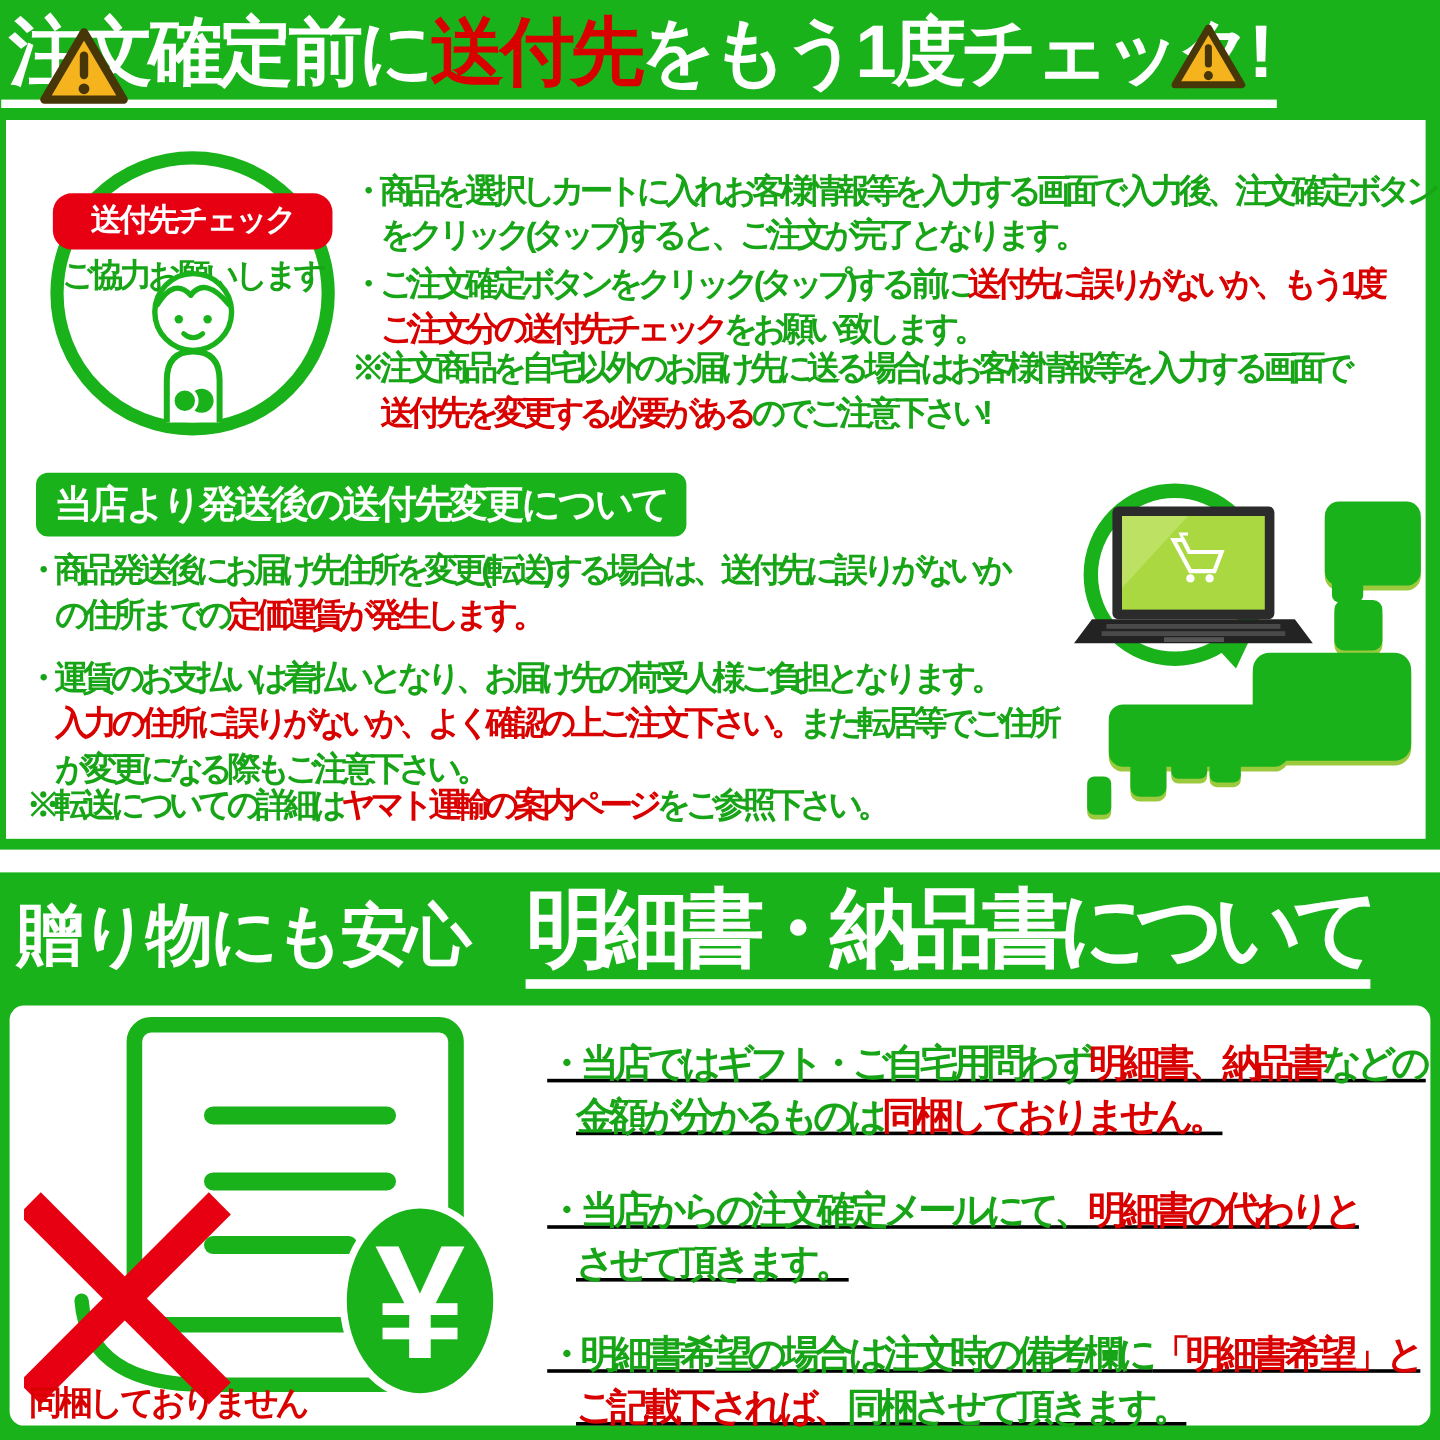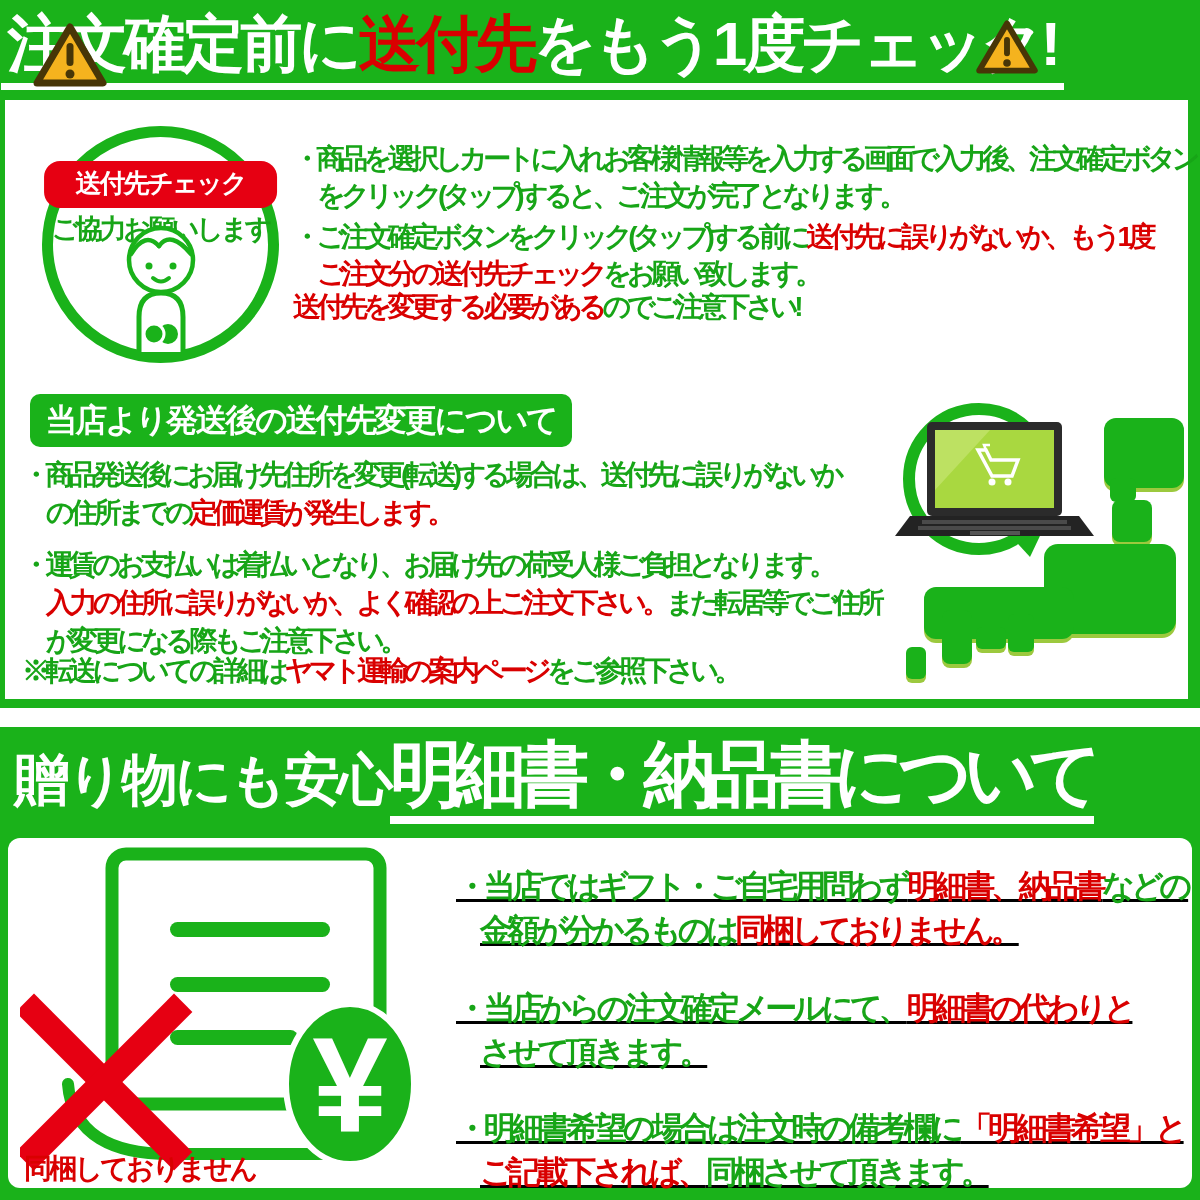--- a/index.html
+++ b/index.html
@@ -40,21 +40,21 @@
   .check-msg{position:absolute;left:50%;top:74px;transform:translateX(-50%);color:var(--green_text);font-size:27px;letter-spacing:-0.12em;white-space:nowrap;}
   .person-svg{position:absolute;left:50%;bottom:-1px;transform:translateX(-50%);}
 
   
   .fwd-badge{position:absolute;left:30px;top:394px;width:542px;height:53px;background:var(--green);border-radius:10px;color:#fff;font-size:32px;letter-spacing:-0.07em;display:flex;align-items:center;justify-content:center;white-space:nowrap;}
 
   .japan-illo{position:absolute;left:882px;top:382px;}
 
   
   .sec2{position:absolute;left:0;top:727px;width:1200px;height:473px;background:var(--green);}
-  .sec2-hdr{position:absolute;left:14px;top:6px;display:flex;align-items:baseline;white-space:nowrap;color:#fff;}
+  .sec2-hdr{position:absolute;left:14px;top:6px;display:flex;align-items:baseline;white-space:nowrap;color:#fff;gap:48px;}
   .sec2-hdr-small{font-size:56px;letter-spacing:-0.05em;}
   .sec2-hdr-main{font-size:72px;letter-spacing:-0.12em;border-bottom:8px solid #fff;padding-bottom:0;line-height:1.15;}
   .sec2-panel{position:absolute;left:8px;top:111px;width:1184px;height:350px;background:#fff;border-radius:12px;}
   .doc-illo{position:absolute;left:12px;top:6px;}
   .not-included{position:absolute;left:16px;top:312px;color:var(--red_text);font-size:28px;letter-spacing:-0.1em;white-space:nowrap;}
   .sec2 .bullet{position:absolute;}
 </style>
 </head>
 <body>
 
@@ -97,20 +97,21 @@
 
     <div class="bullet b-top" style="top:140px">
         <div><span class="seg-g">・商品を選択しカートに入れお客様情報等を入力する画面で入力後、注文確定ボタン</span></div>
         <div><span class="seg-g">をクリック(タップ)すると、ご注文が完了となります。</span></div>
       </div>
     <div class="bullet b-top" style="top:218px">
         <div><span class="seg-g">・ご注文確定ボタンをクリック(タップ)する前に</span><span class="seg-r">送付先に誤りがないか、もう1度</span></div>
         <div><span class="seg-r">ご注文分の送付先チェック</span><span class="seg-g">をお願い致します。</span></div>
       </div>
     <div class="bullet b-top" style="top:288px">
+        <div><span class="seg-g">※注文商品を自宅以外のお届け先に送る場合はお客様情報等を入力する画面で</span></div>
         <div><span class="seg-r">送付先を変更する必要がある</span><span class="seg-g">のでご注意下さい!</span></div>
       </div>
 
     <div class="fwd-badge">当店より発送後の送付先変更について</div>
 
     <div class="bullet b-mid" style="top:456px">
         <div><span class="seg-g">・商品発送後にお届け先住所を変更(転送)する場合は、送付先に誤りがないか</span></div>
         <div><span class="seg-g">の住所までの</span><span class="seg-r">定価運賃が発生します。</span></div>
       </div>
     <div class="bullet b-mid" style="top:546px">

